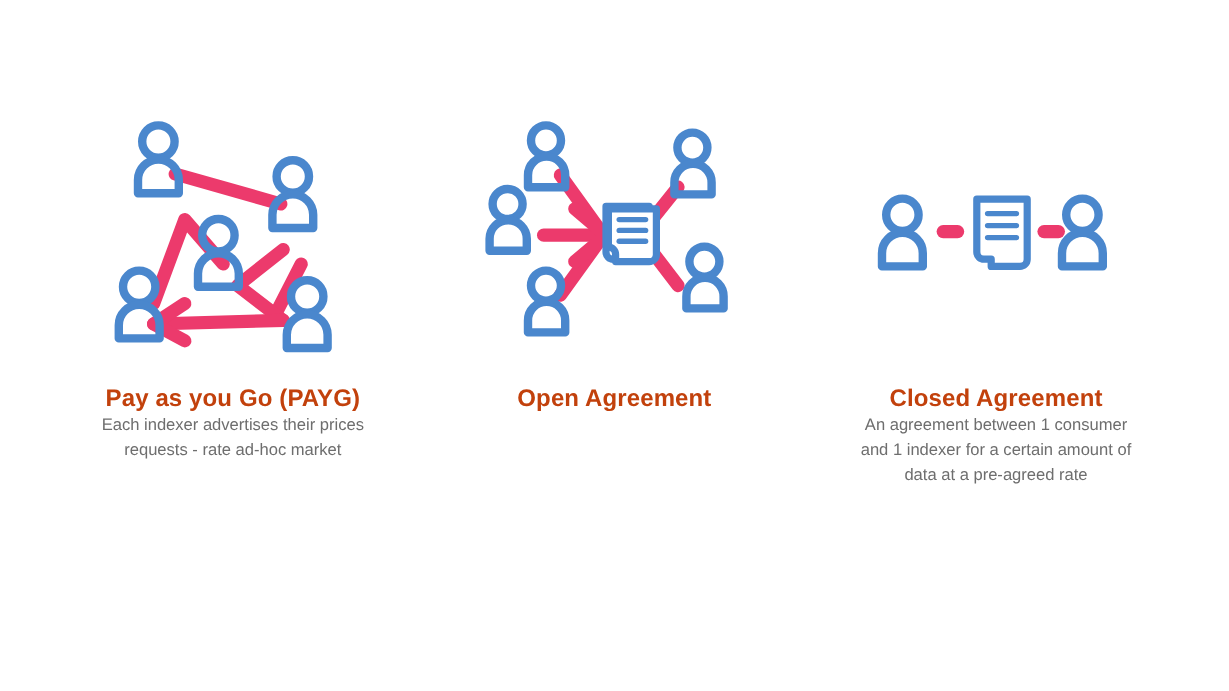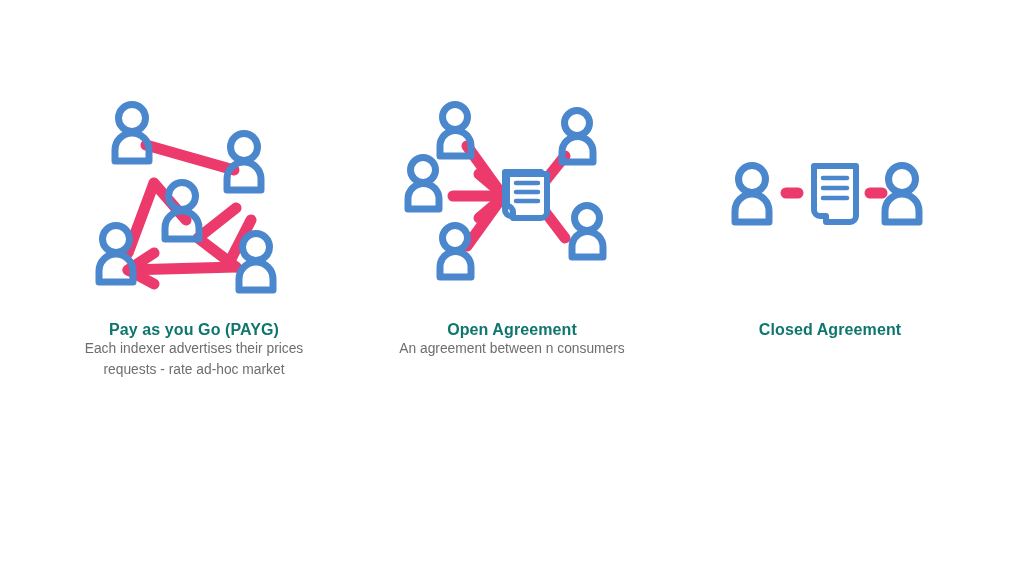--- a/index.html
+++ b/index.html
@@ -46,23 +46,23 @@
     width: 240px;
     height: 200px;
     display: flex;
     align-items: center;
     justify-content: center;
   }
   .icon-wrap svg { display: block; overflow: visible; }
 
   .col-title {
     margin-top: 24px;
-    font-size: 16px;
+    font-size: 20px;
     font-weight: bold;
-    color: #0f766e;
+    color: #c2410c;
     letter-spacing: 0.1px;
     text-align: center;
     line-height: 1.2;
   }
 
   .col-desc {
     font-size: 13.8px;
     font-weight: normal;
     color: #6e6e6e;
     text-align: center;
@@ -190,21 +190,20 @@
               <path d="M 109 94 L 131 94"></path>
               <path d="M 109 103 L 131 103"></path>
             </g>
           </g>
         </svg>
       </div>
 
       <div class="col-title">Open Agreement</div>
 
       <div class="col-desc">
-        <span class="line">An agreement between n consumers</span>
       </div>
     </div>
 
     <div class="col c3">
 
       <div class="icon-wrap">
         <svg width="200" height="196" viewBox="0 0 200 196" fill="none" xmlns="http://www.w3.org/2000/svg">
 
           <g transform="translate(0,62)">
 
@@ -229,16 +228,21 @@
             <g stroke="#4a87cd" stroke-width="7" fill="none" stroke-linecap="round" stroke-linejoin="round">
               <circle cx="172" cy="19" r="13.5"></circle>
               <path d="M 155 62 L 155 51 A 17 17 0 0 1 189 51 L 189 62 Z"></path>
             </g>
           </g>
         </svg>
       </div>
 
       <div class="col-title">Closed Agreement</div>
 
+      <div class="col-desc">
+        <span class="line">An agreement between 1 consumer</span>
+        <span class="line">and 1 indexer for a certain amount of</span>
+        <span class="line">data at a pre-agreed rate</span>
+      </div>
     </div>
 
   </div>
 </div>
 
 </body></html>

